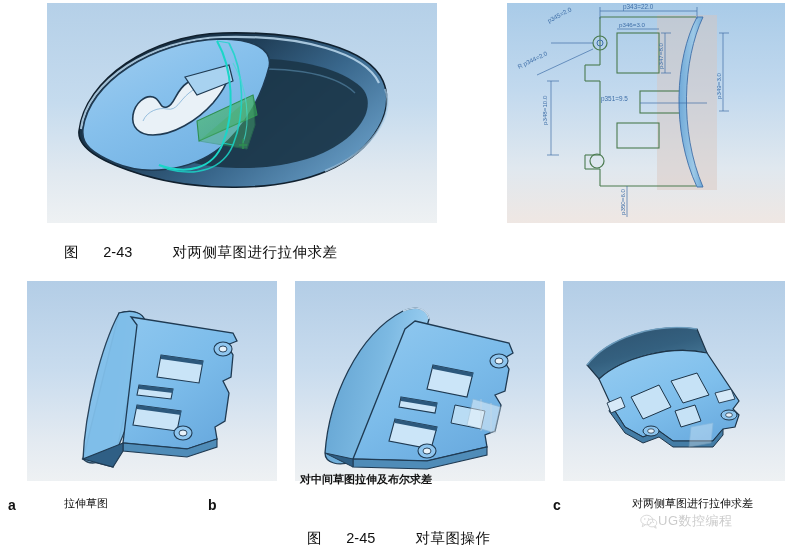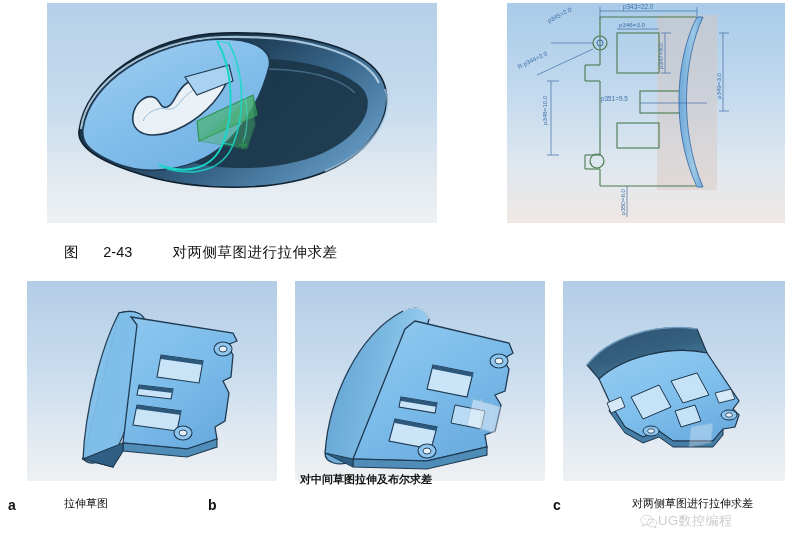--- a/index.html
+++ b/index.html
@@ -416,20 +416,27 @@
 
   <div class="sublabel" style="left:8px; top:497px;">a</div>
   <div class="subtext" style="left:64px; top:496px;">拉伸草图</div>
 
   <div class="sublabel" style="left:208px; top:497px;">b</div>
   <div class="subtext" style="left:300px; top:472px;font-weight:bold;">对中间草图拉伸及布尔求差</div>
 
   <div class="sublabel" style="left:553px; top:497px;">c</div>
   <div class="subtext" style="left:600px; top:496px;margin-left:32px;">对两侧草图进行拉伸求差</div>
 
+  <div class="caption" style="left:307px; top:529px;">
+    <span>图</span>
+    <span class="gap-sp"></span>
+    <span class="num">2-45</span>
+    <span class="gap-sp"></span><span class="gap-sp"></span>
+    <span>对草图操作</span>
+  </div>
 
   <div class="watermark">
     <svg class="wechat-ico" viewBox="0 0 24 20">
       <ellipse cx="9" cy="8" rx="8" ry="6.4" fill="none" stroke="#9a9a9a" stroke-width="1.1"></ellipse>
       <path d="M4 13 L 3 17 L 7 14.6" fill="none" stroke="#9a9a9a" stroke-width="1.1"></path>
       <circle cx="6.4" cy="6.6" r="0.95" fill="#9a9a9a"></circle>
       <circle cx="11.4" cy="6.6" r="0.95" fill="#9a9a9a"></circle>
       <ellipse cx="16" cy="12" rx="6.4" ry="5.2" fill="none" stroke="#9a9a9a" stroke-width="1.1"></ellipse>
       <path d="M20.6 16 L 21.6 19 L 18.4 17.2" fill="none" stroke="#9a9a9a" stroke-width="1.1"></path>
       <circle cx="14" cy="11" r="0.8" fill="#9a9a9a"></circle>

